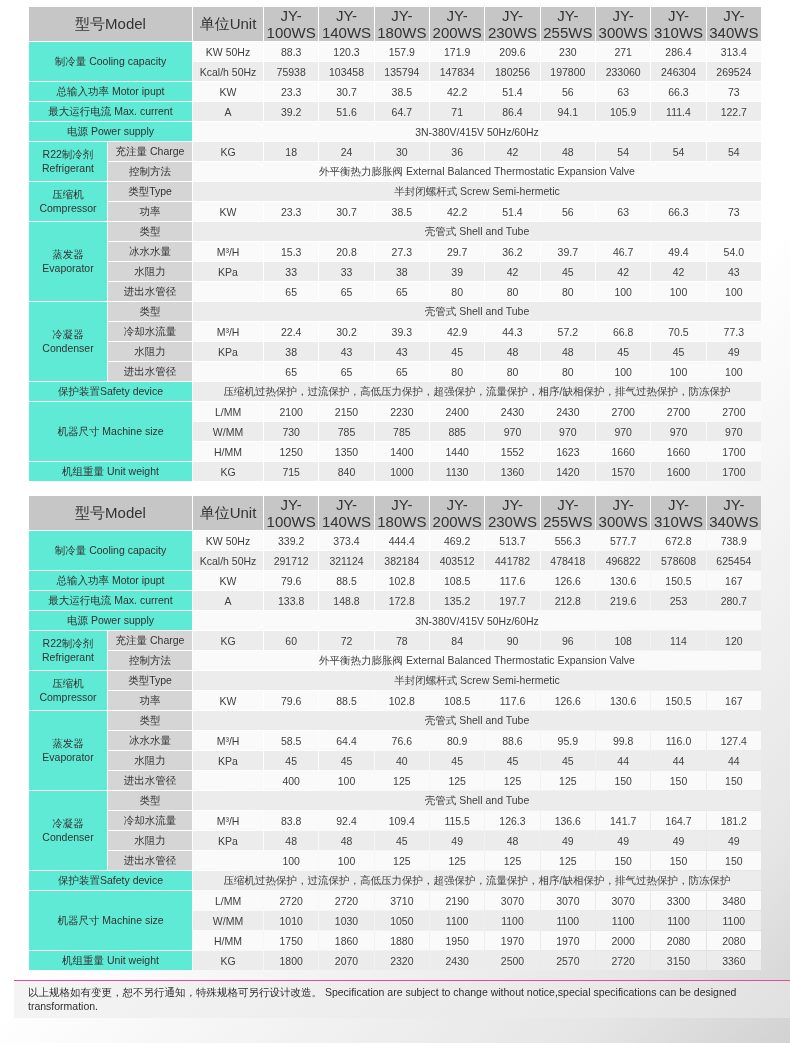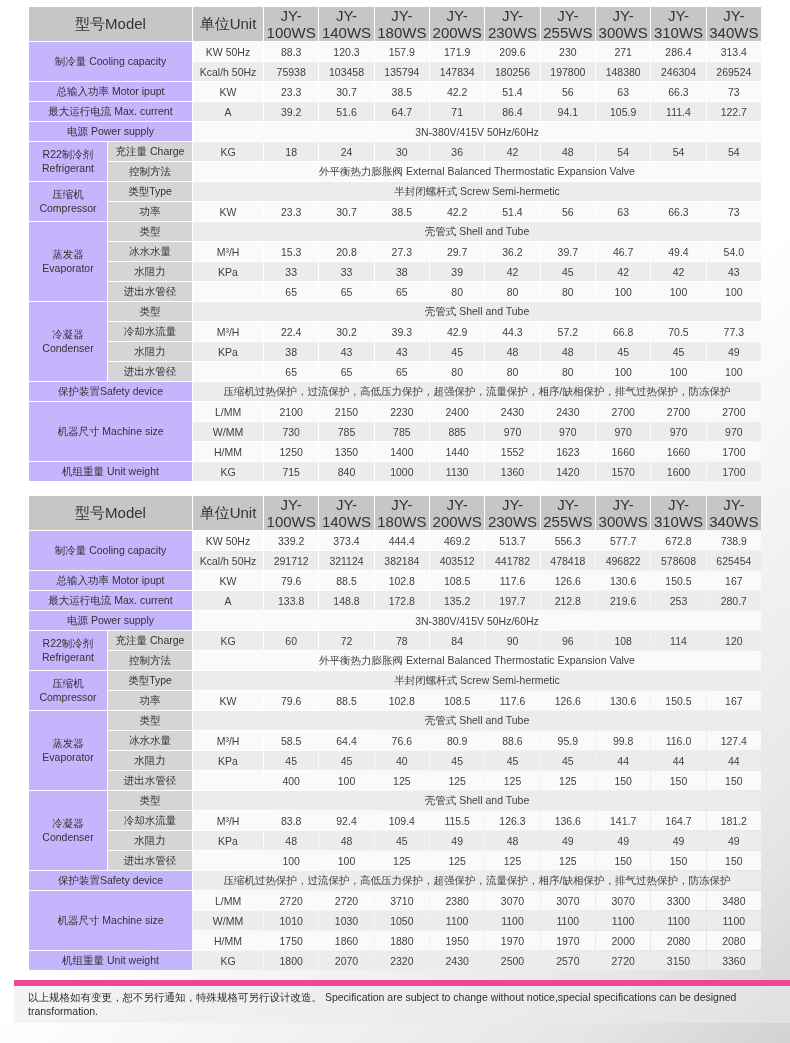--- a/index.html
+++ b/index.html
@@ -17,31 +17,31 @@
     border-collapse:separate;border-spacing:1.5px;
     width:734px;table-layout:fixed;
     font-size:10.5px;color:#3f3f3f;
   }
   table.spec + table.spec{margin-top:13px;}
   .spec th,.spec td{
     height:19px;padding:0 2px;text-align:center;vertical-align:middle;
     font-weight:normal;overflow:hidden;
   }
   .spec th{background:#c6c6c6;color:#333;font-size:15px;}
-  .spec td.cat{background:#c4b5fd;color:#333;font-size:10.5px;line-height:1.25;}
+  .spec td.cat{background:#5eead4;color:#333;font-size:10.5px;line-height:1.25;}
   .spec td.sub{background:#d5d5d5;color:#333;}
   .spec tbody tr:nth-child(odd) td.unit,
   .spec tbody tr:nth-child(odd) td.val,
   .spec tbody tr:nth-child(odd) td.spanval{background:#fafafa;}
   .spec tbody tr:nth-child(even) td.unit,
   .spec tbody tr:nth-child(even) td.val,
   .spec tbody tr:nth-child(even) td.spanval{background:#ececec;}
   .footer{
     margin-top:9px;width:762px;margin-left:-14px;
-    border-top:6px solid #ec4899;background:rgba(235,235,235,.55);
+    border-top:1px solid #ec4899;background:rgba(235,235,235,.55);
     font-size:10.5px;color:#2e2e2e;padding:5px 0 6px 14px;
   }
 </style>
 </head>
 <body>
 
 <div class="page">
 
   <table class="spec">
       <colgroup>
@@ -88,21 +88,21 @@
           <td class="val">313.4</td>
         </tr>
         <tr>
           <td class="unit">Kcal/h 50Hz</td>
           <td class="val">75938</td>
           <td class="val">103458</td>
           <td class="val">135794</td>
           <td class="val">147834</td>
           <td class="val">180256</td>
           <td class="val">197800</td>
-          <td class="val">148380</td>
+          <td class="val">233060</td>
           <td class="val">246304</td>
           <td class="val">269524</td>
         </tr>
         <tr>
           <td colspan="2" rowspan="1" class="cat">总输入功率 Motor ipupt</td>
           <td class="unit">KW</td>
           <td class="val">23.3</td>
           <td class="val">30.7</td>
           <td class="val">38.5</td>
           <td class="val">42.2</td>
@@ -522,21 +522,21 @@
         <tr>
           <td colspan="2" rowspan="1" class="cat">保护装置Safety device</td>
           <td colspan="10" class="spanval">压缩机过热保护，过流保护，高低压力保护，超强保护，流量保护，相序/缺相保护，排气过热保护，防冻保护</td>
         </tr>
         <tr>
           <td colspan="2" rowspan="3" class="cat">机器尺寸 Machine size</td>
           <td class="unit">L/MM</td>
           <td class="val">2720</td>
           <td class="val">2720</td>
           <td class="val">3710</td>
-          <td class="val">2380</td>
+          <td class="val">2190</td>
           <td class="val">3070</td>
           <td class="val">3070</td>
           <td class="val">3070</td>
           <td class="val">3300</td>
           <td class="val">3480</td>
         </tr>
         <tr>
           <td class="unit">W/MM</td>
           <td class="val">1010</td>
           <td class="val">1030</td>

